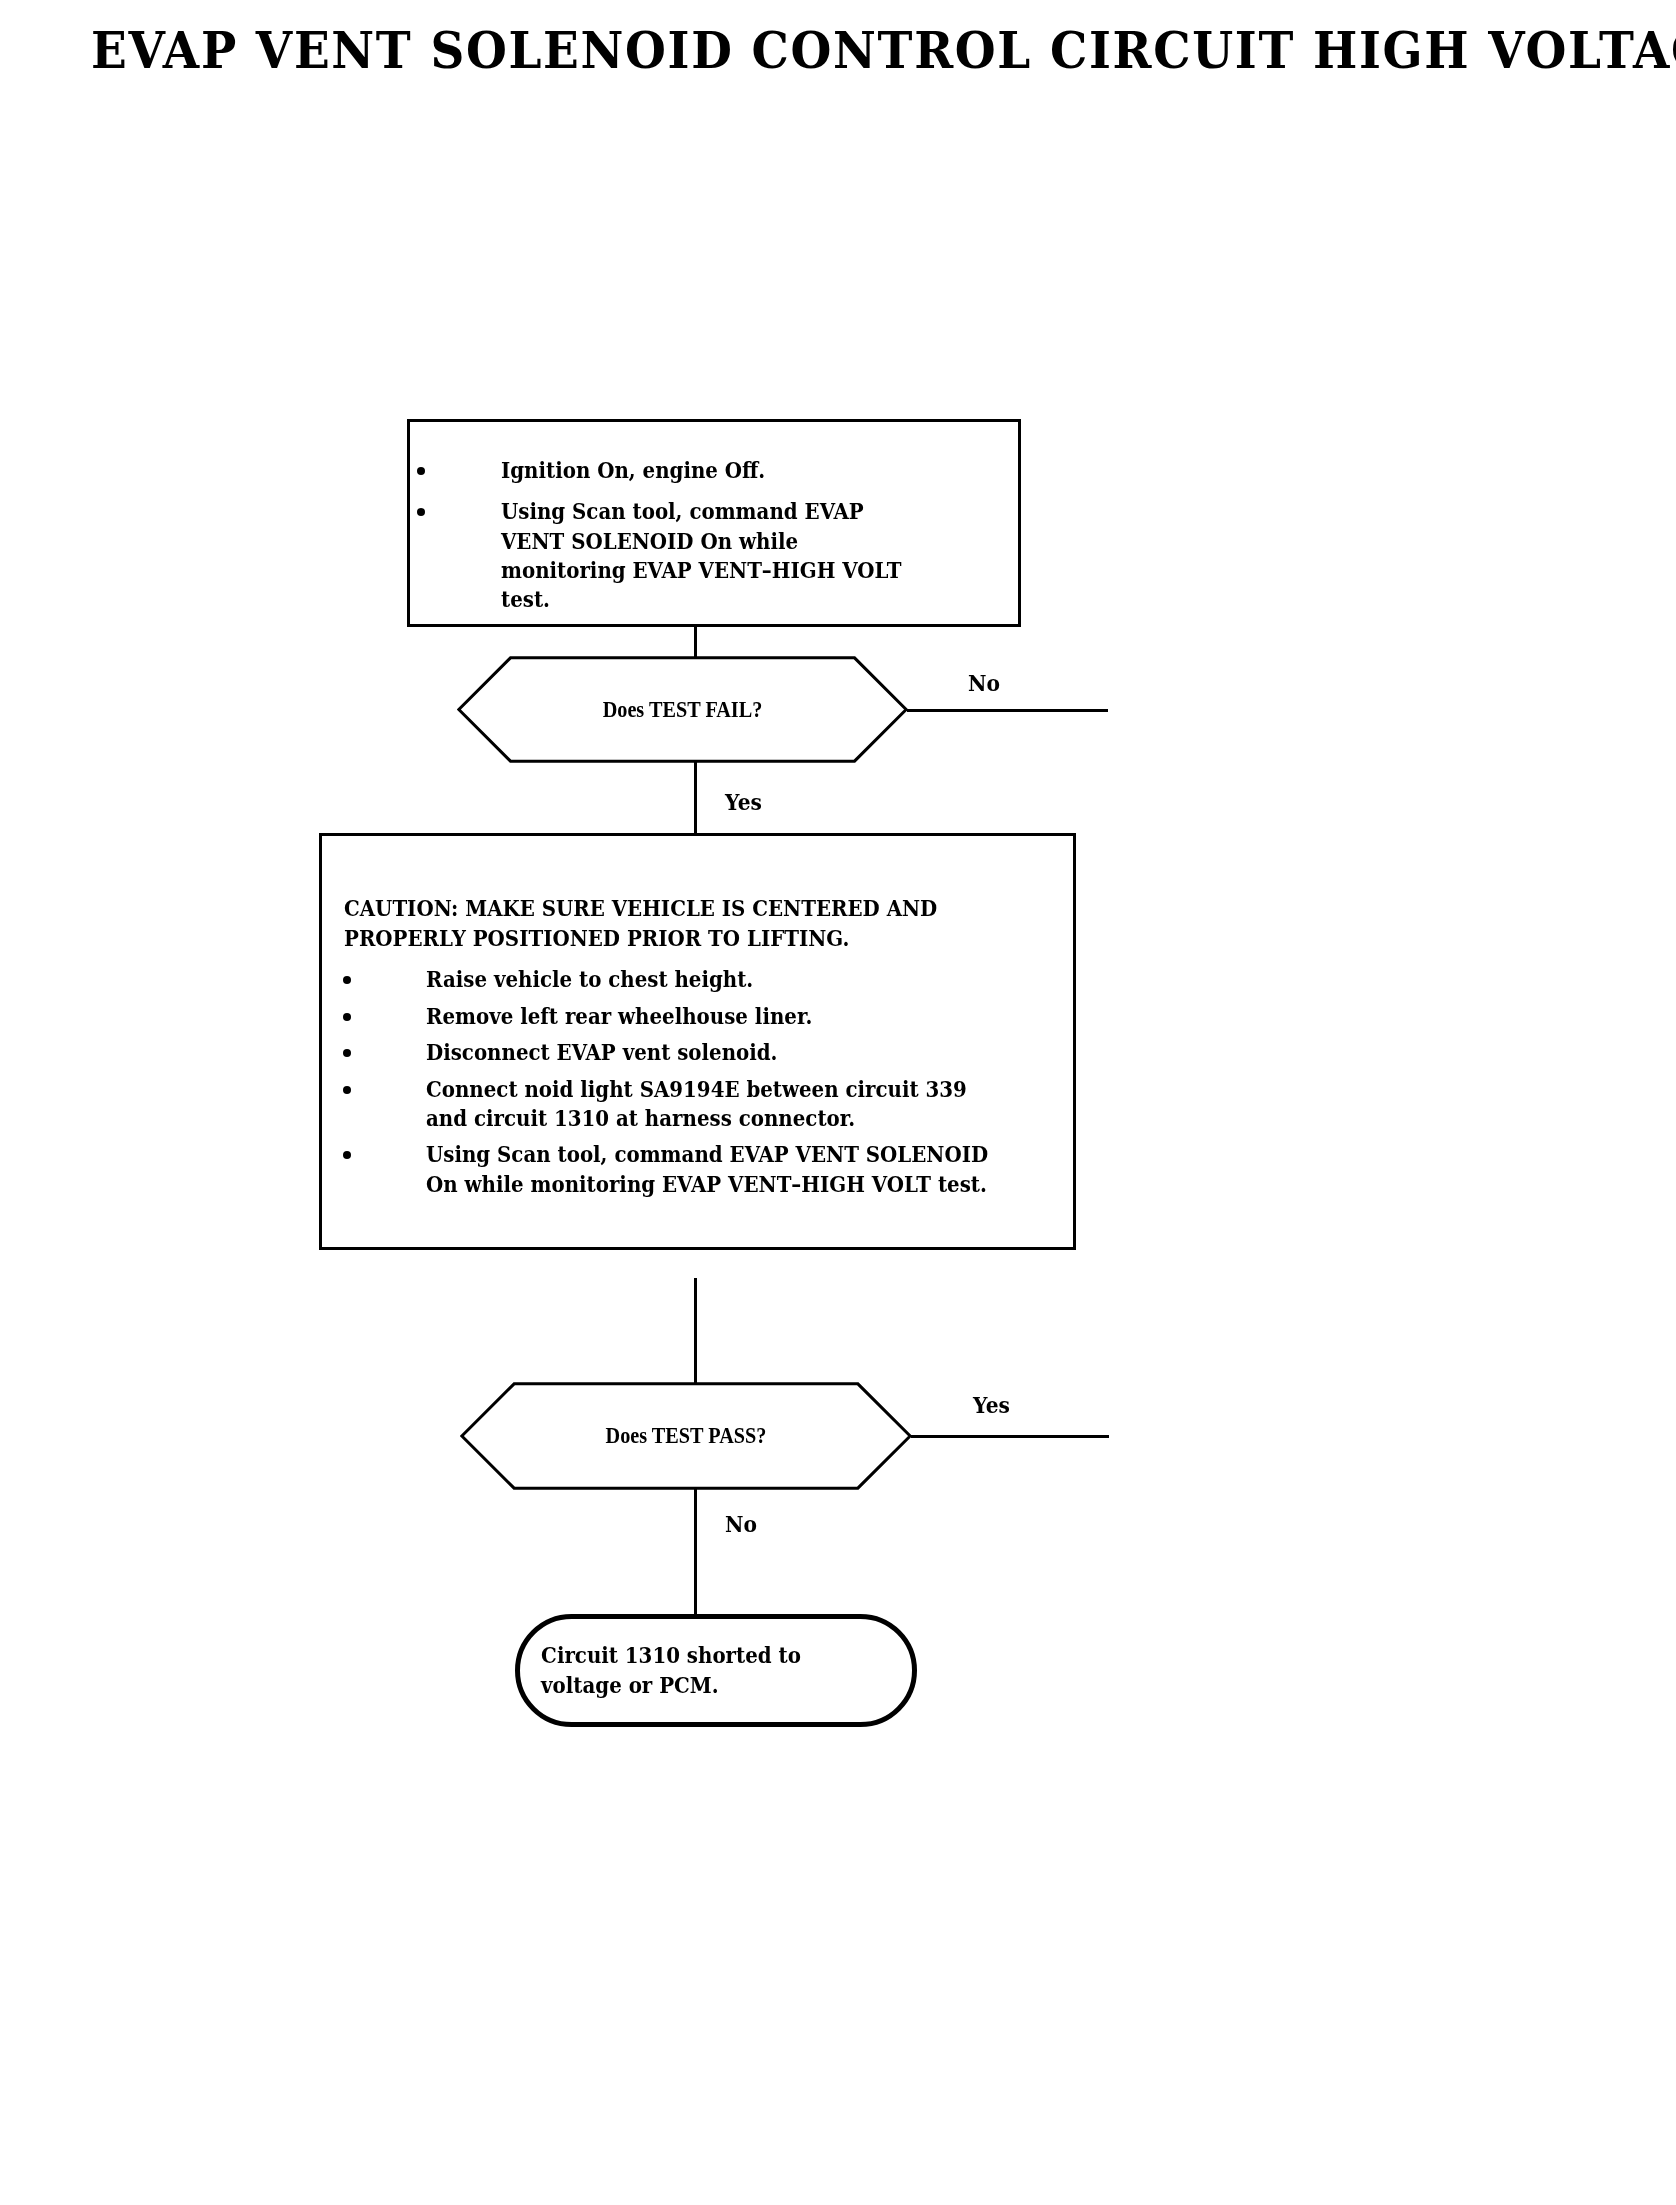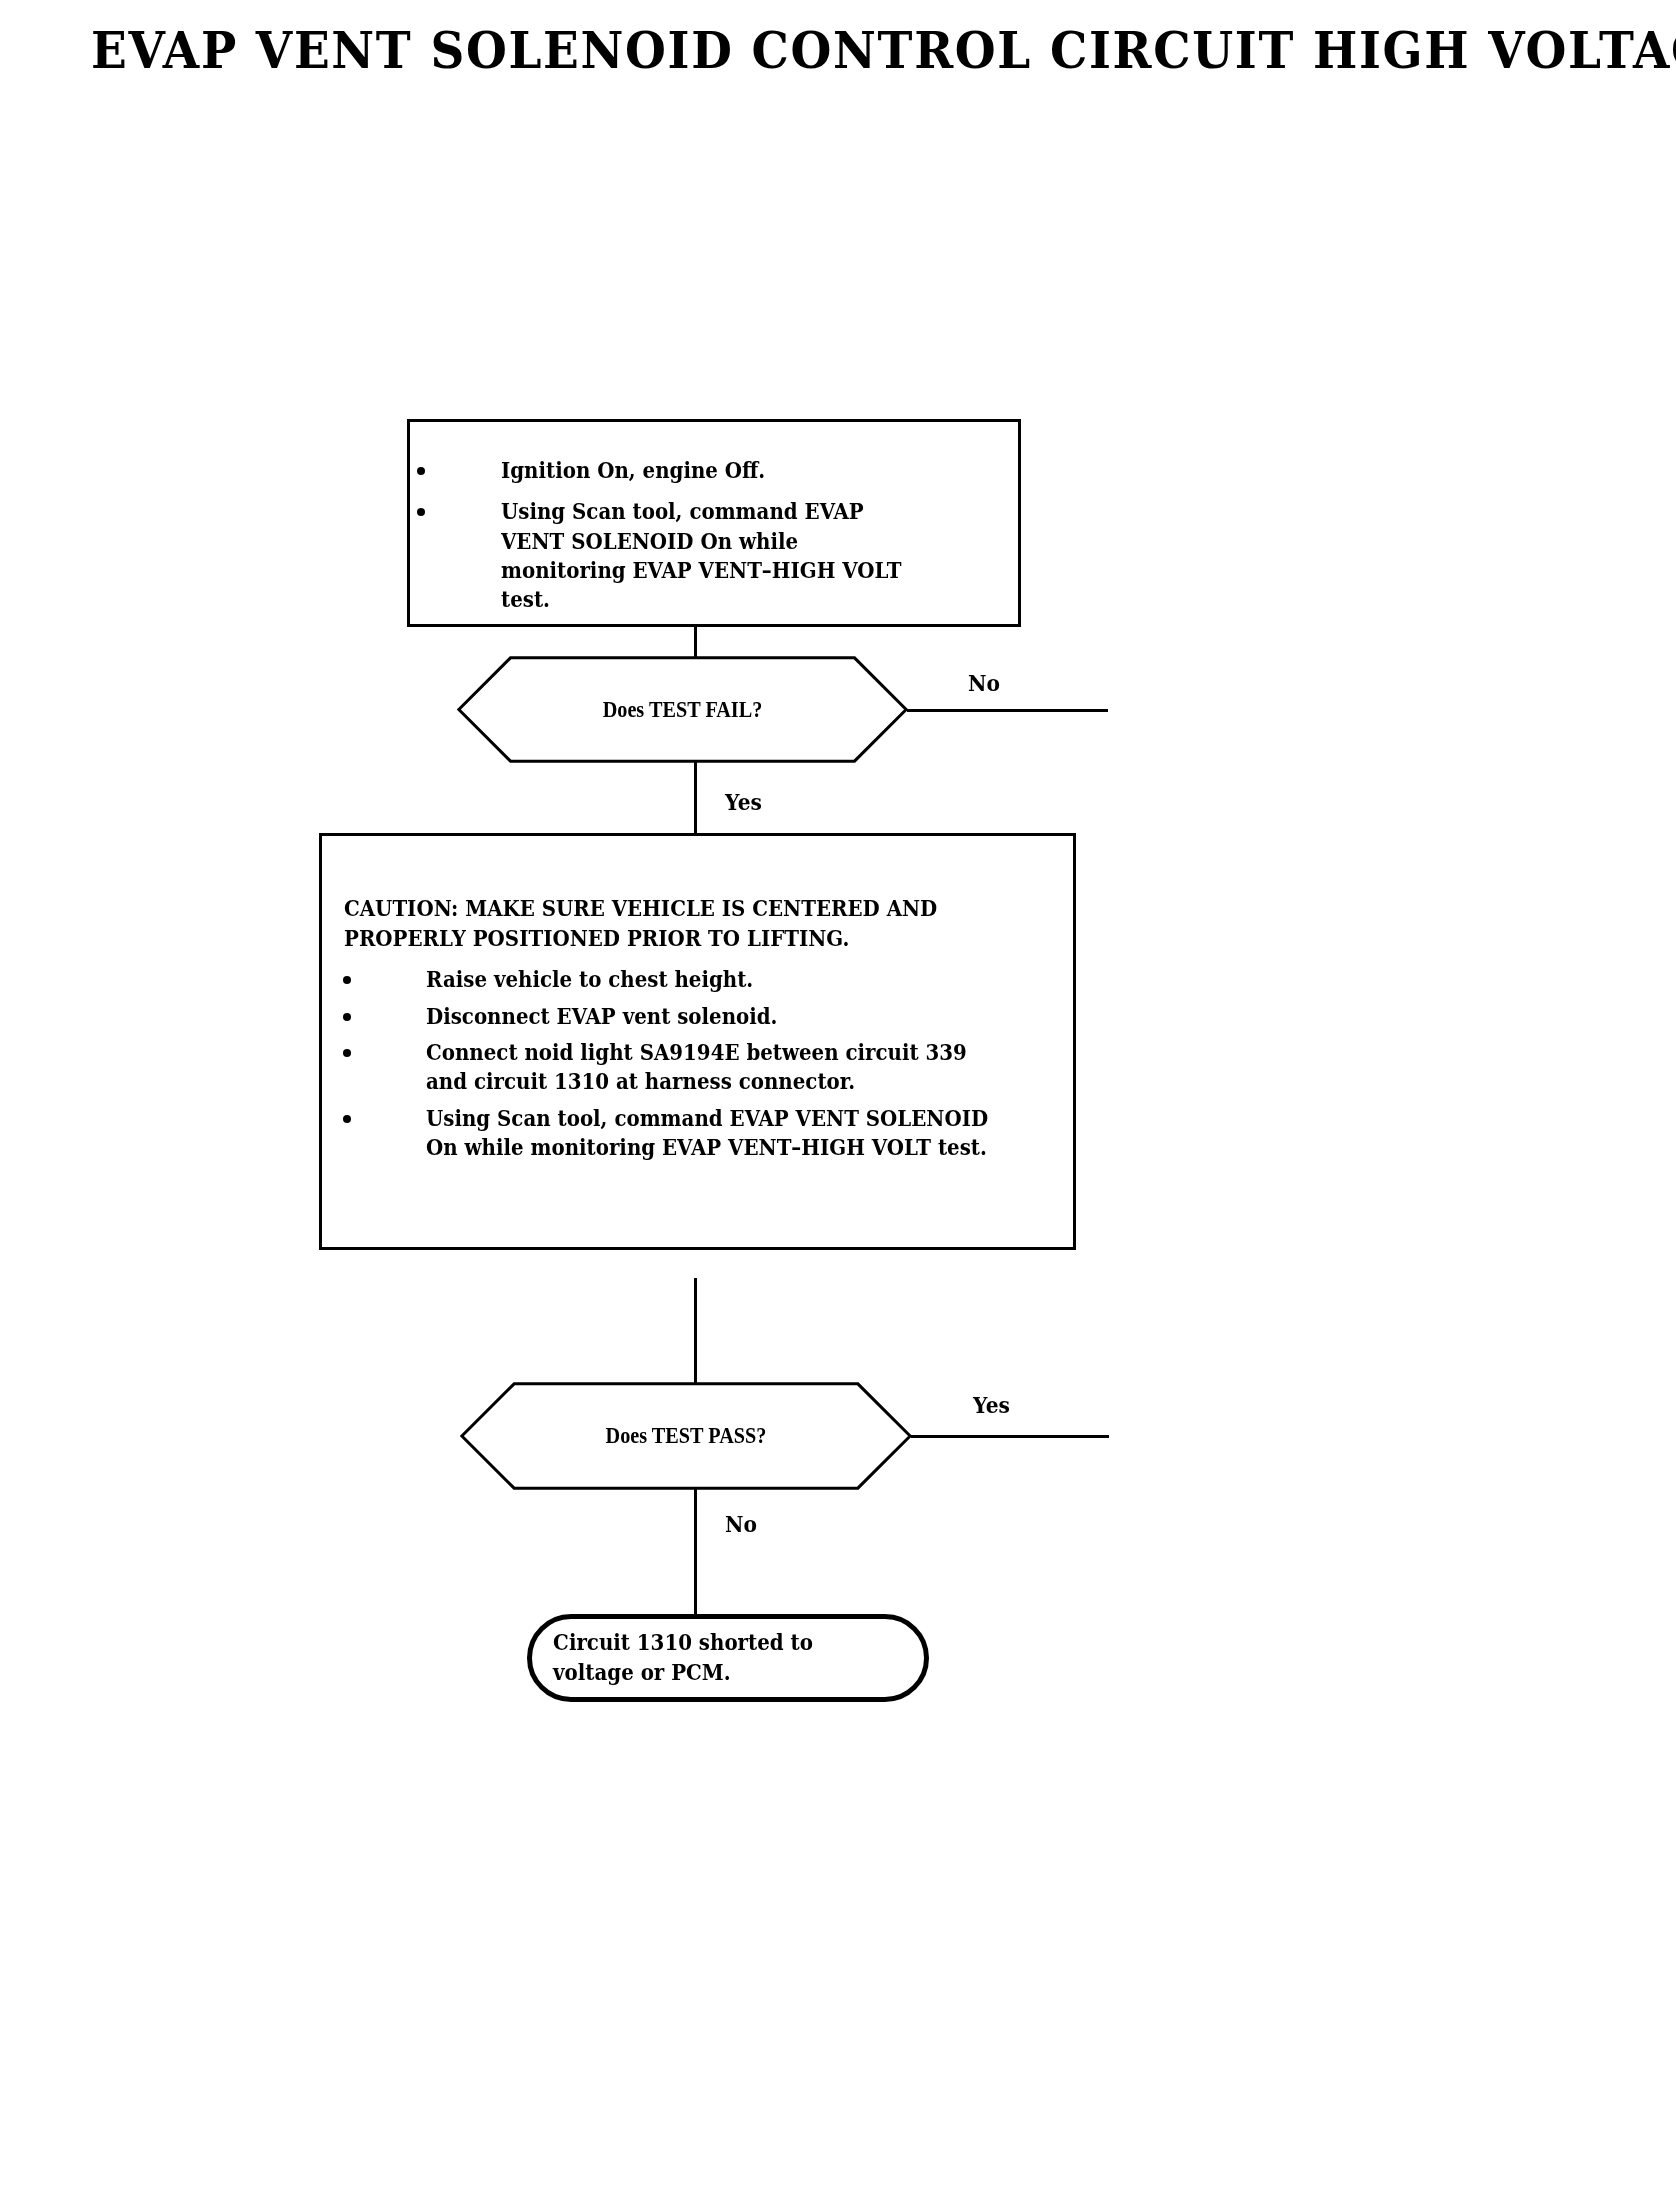--- a/index.html
+++ b/index.html
@@ -183,20 +183,23 @@
   <div class="process-box" style="left:319px; top:833px; width:757px; height:417px;">
 
     <div class="caution-head" style="left:22px; top:58px;">CAUTION: MAKE SURE VEHICLE IS CENTERED AND</div>
     <div class="caution-head" style="left:22px; top:88px;">PROPERLY POSITIONED PRIOR TO LIFTING.</div>
 
     <ul class="bullets tight" style="position:absolute; left:13.4px; top:129px; width:723px;">
       <li>
         <span class="body-text" style="display:block;">Raise vehicle to chest height.</span>
       </li>
       <li>
+        <span class="body-text" style="display:block;">Remove left rear wheelhouse liner.</span>
+      </li>
+      <li>
         <span class="body-text" style="display:block;">Disconnect EVAP vent solenoid.</span>
       </li>
       <li>
         <span class="body-text" style="display:block; width:656px;">Connect noid light SA9194E between circuit 339 and circuit 1310 at harness connector.</span>
       </li>
       <li>
         <span class="body-text" style="display:block; width:656px;">Using Scan tool, command EVAP VENT SOLENOID On while monitoring EVAP VENT–HIGH VOLT test.</span>
       </li>
     </ul>
   </div>
@@ -210,21 +213,21 @@
     <div class="dec-label">Does TEST PASS?</div>
   </div>
 
   <div class="hline" style="left:911px; top:1435px; width:198px;"></div>
   <div class="edge-label" style="left:973px; top:1391px;">Yes</div>
 
 
   <div class="vline" style="left:694px; top:1488px; height:129px;"></div>
   <div class="edge-label" style="left:725px; top:1510px;">No</div>
 
-  <div class="terminal-box" style="left:527px; top:1614px; width:402px; height:88px;">
+  <div class="terminal-box" style="left:515px; top:1614px; width:402px; height:113px;">
     <div>
       <div class="term-text">Circuit 1310 shorted to</div>
       <div class="term-text">voltage or PCM.</div>
     </div>
   </div>
 
 </div>
 
 
 </body></html>

